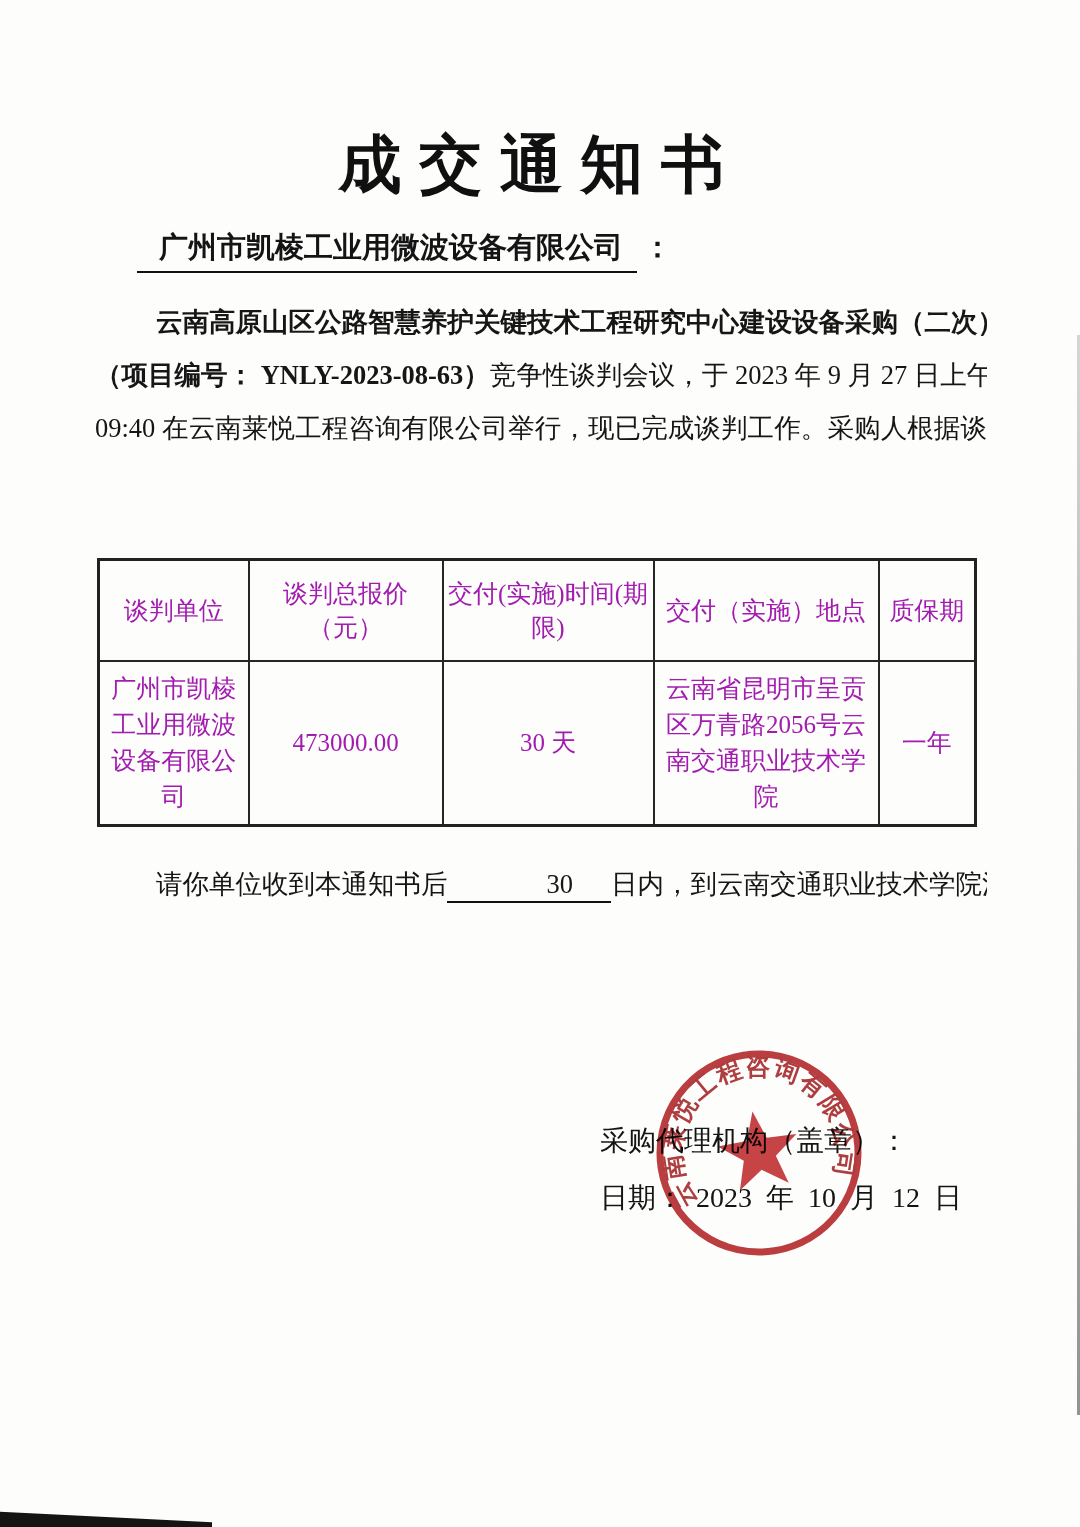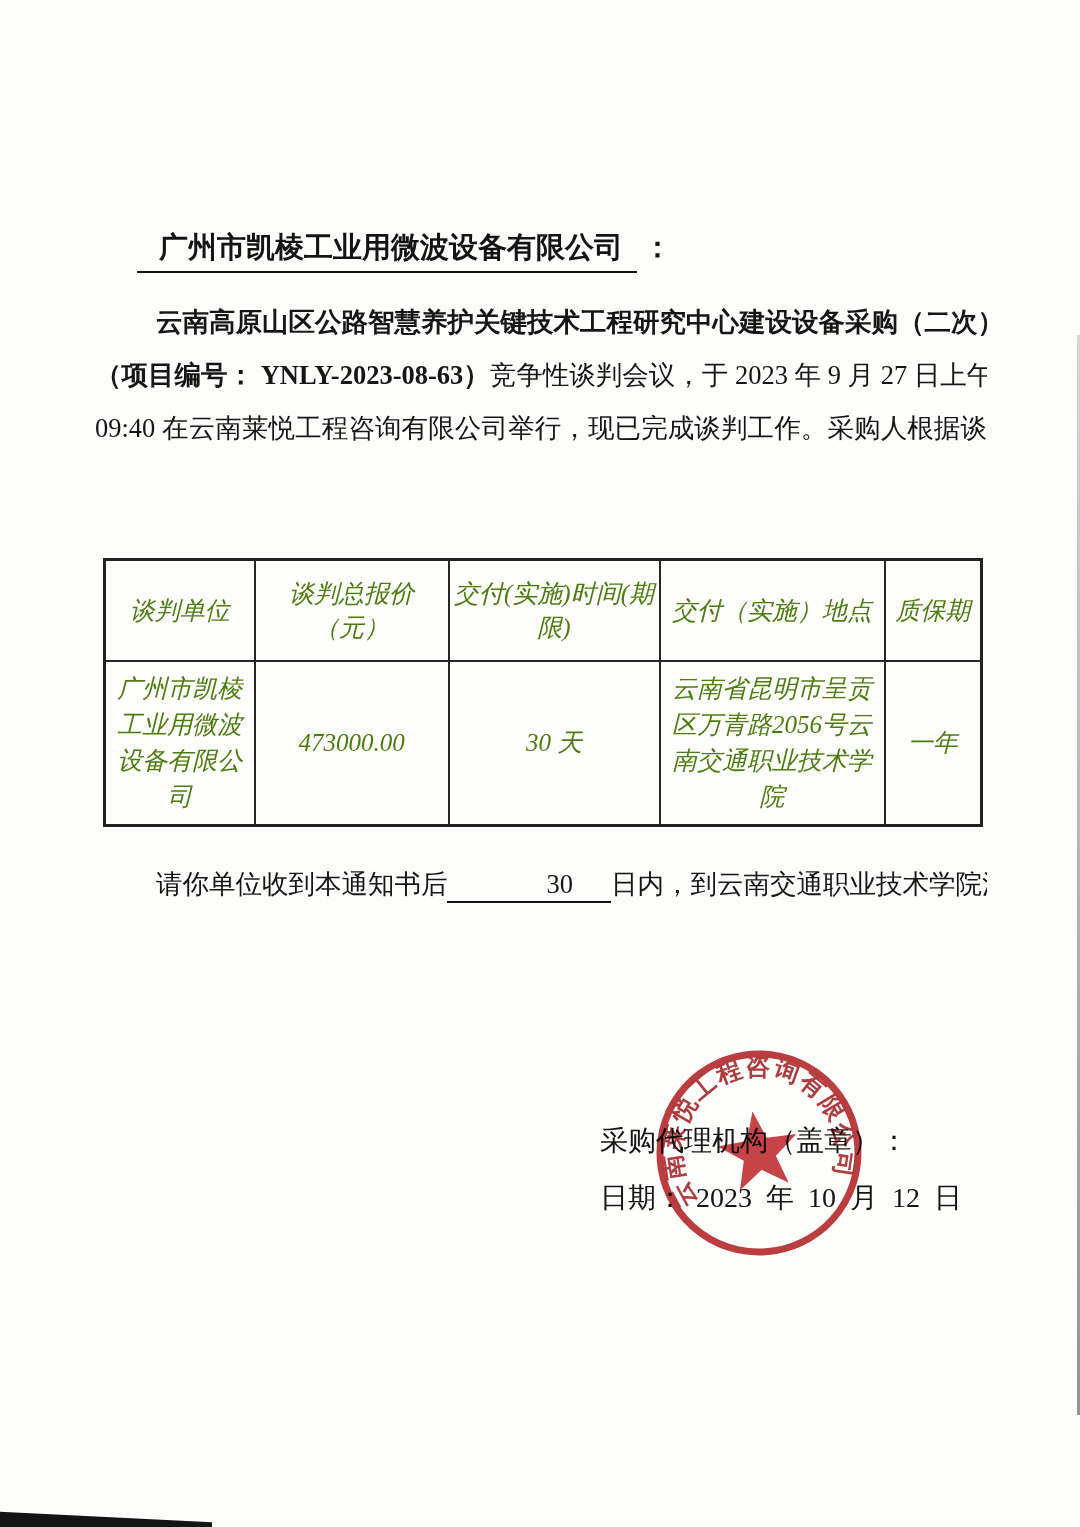--- a/index.html
+++ b/index.html
@@ -36,23 +36,23 @@
   .pline{white-space:nowrap;overflow:hidden;}
   .pline.just{text-align:justify;text-align-last:justify;}
   .pline.indent{text-indent:2.3em;}
   .bold{font-weight:bold;}
   .days-underline{
     display:inline-block;border-bottom:2.5px solid #111;
     padding:0 38px 0 38px;line-height:1.2;
   }
   
   .award-table{
-    position:absolute;left:103px;top:558px;width:877px;
+    position:absolute;left:97px;top:558px;width:877px;
     border-collapse:collapse;table-layout:fixed;
-    font-size:25px;color:#4d7c0f;font-style:italic;
+    font-size:25px;color:#a21caf;
   }
   .award-table td,.award-table th{
     border:2px solid #262626;
     text-align:center;vertical-align:middle;
     padding:6px 4px;line-height:36px;font-weight:normal;
   }
   .award-table thead th{height:87px;line-height:34px;}
   .award-table tbody td{height:150px;}
   .award-table{border:3px solid #222;}
   
@@ -76,20 +76,21 @@
   .artifact-edge{
     position:absolute;right:0;top:335px;height:1080px;width:3px;
     background:linear-gradient(to bottom,rgba(140,140,140,.35),rgba(90,90,90,.65));
   }
 </style>
 </head>
 <body>
 
 <div class="page">
 
+  <h1 class="doc-title">成交通知书</h1>
 
   <div class="addressee">
     <span class="company">广州市凯棱工业用微波设备有限公司</span><span class="colon">：</span>
   </div>
 
   <div class="para p1">
     <div class="pline just indent bold">云南高原山区公路智慧养护关键技术工程研究中心建设设备采购（二次）</div>
     <div class="pline just"><span class="bold">（项目编号： YNLY-2023-08-63）</span><span>竞争性谈判会议，于 2023 年 9 月 27 日上午</span></div>
     <div class="pline just">09:40 在云南莱悦工程咨询有限公司举行，现已完成谈判工作。采购人根据谈</div>
   </div>

